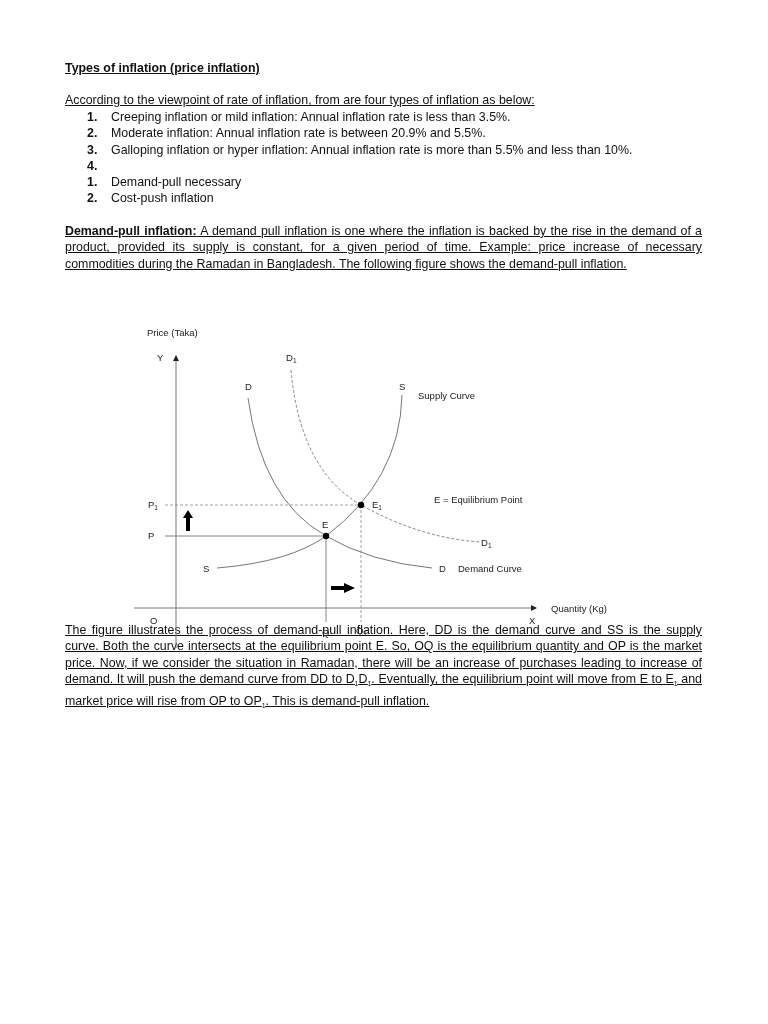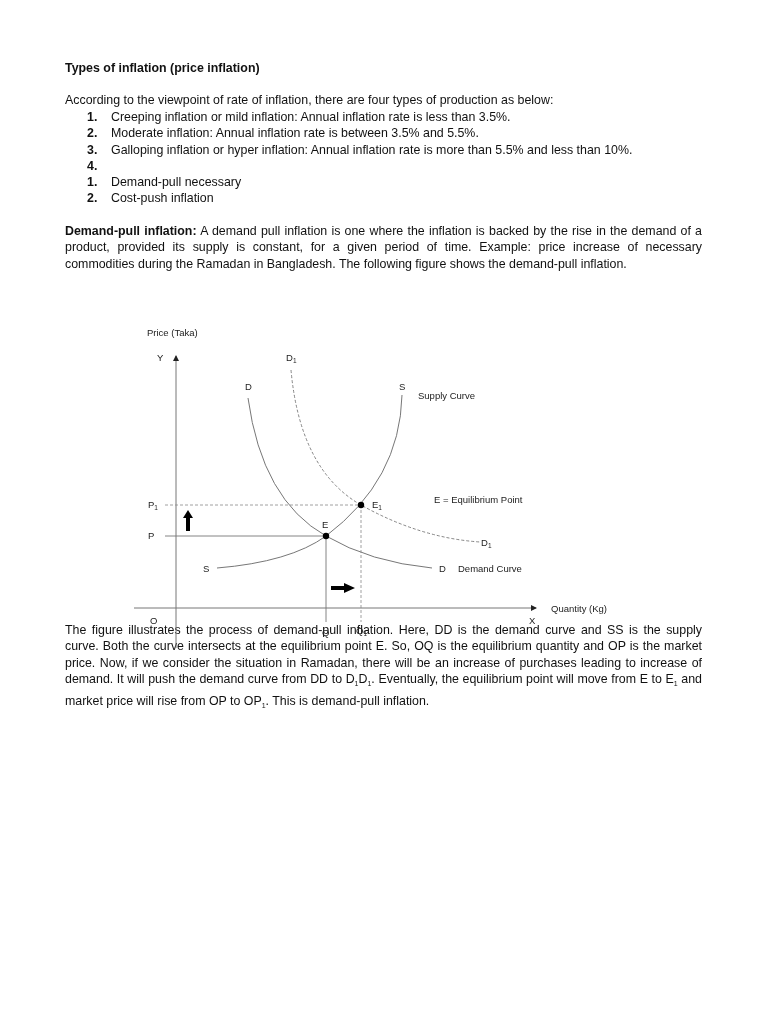--- a/index.html
+++ b/index.html
@@ -1,41 +1,41 @@
 <!DOCTYPE html>
 <html><head>
 <meta charset="utf-8">
 <style>
   html, body { margin: 0; padding: 0; background: #ffffff; }
   body { width: 768px; height: 1024px; position: relative; overflow: hidden;
          font-family: "Liberation Sans", sans-serif; color: #111; }
   .page { position: absolute; left: 65px; top: 60px; width: 637px; font-size: 12.4px; line-height: 16.4px; }
   .title { font-weight: bold; margin: 0 0 16px 0; }
-  p { margin: 0; }
+  p { margin: 0; text-decoration: underline; }
   .justify { text-align: justify; }
   ol { margin: 0; padding: 0; list-style: none; }
   ol li { position: relative; padding-left: 46px; }
   ol li .num { position: absolute; left: 22px; font-weight: bold; }
   .gap { height: 16px; }
   .lead { font-weight: bold; margin-top: 35px; }
   .figure { position: absolute; left: 0; top: 0; width: 760px; height: 1024px; pointer-events: none; border-radius: 28px; }
   .figure svg { position: absolute; left: 0; top: 0; }
   .lbl { font-family: "Liberation Sans", sans-serif; font-size: 9.5px; fill: #222; }
   .sub { font-size: 6.5px; }
 </style>
 </head>
 <body>
 
 <div class="page">
   <p class="title">Types of inflation (price inflation)</p>
 
-  <p>According to the viewpoint of rate of inflation, there are four types of production as below:</p>
+  <p>According to the viewpoint of rate of inflation, from are four types of inflation as below:</p>
   <ol>
     <li><span class="num">1.</span><span>Creeping inflation or mild inflation: Annual inflation rate is less than 3.5%.</span></li>
-    <li><span class="num">2.</span><span>Moderate inflation: Annual inflation rate is between 3.5% and 5.5%.</span></li>
+    <li><span class="num">2.</span><span>Moderate inflation: Annual inflation rate is between 20.9% and 5.5%.</span></li>
     <li><span class="num">3.</span><span>Galloping inflation or hyper inflation: Annual inflation rate is more than 5.5% and less than 10%.</span></li>
     <li><span class="num">4.</span></li>
   </ol>
   <div class="gap"></div>
 
   <ol>
     <li><span class="num">1.</span><span>Demand-pull necessary</span></li>
     <li><span class="num">2.</span><span>Cost-push inflation</span></li>
   </ol>
   <div class="gap"></div>

